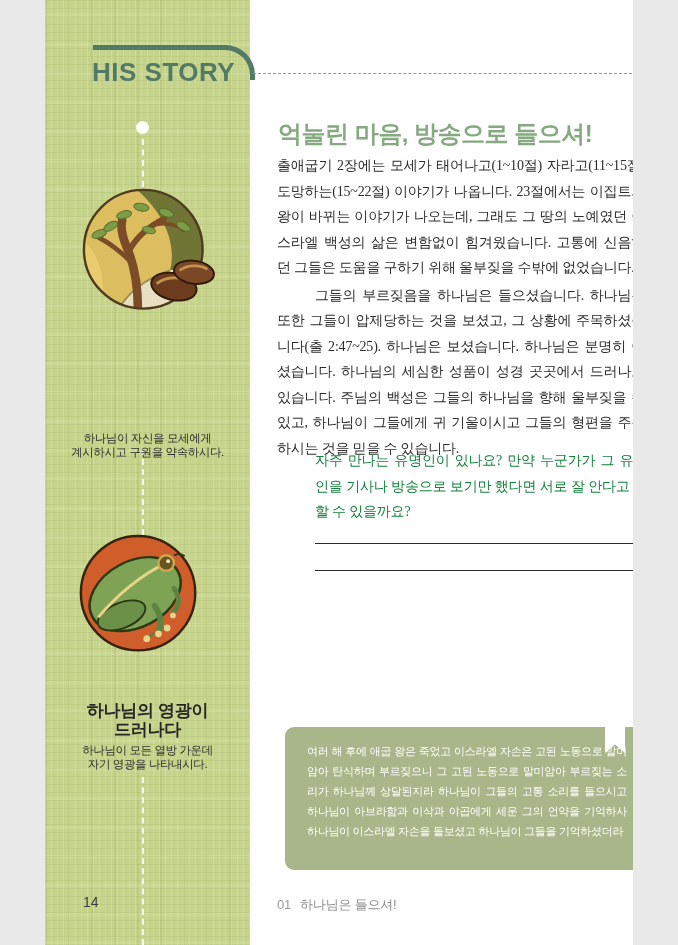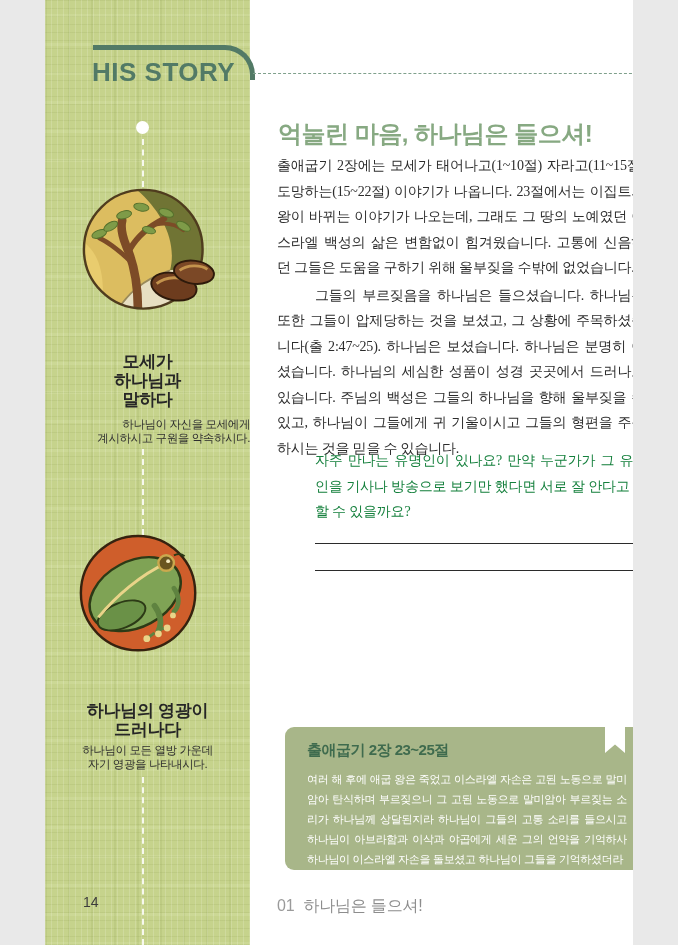--- a/index.html
+++ b/index.html
@@ -45,21 +45,21 @@
     position:absolute;left:0;width:205px;text-align:center;
     font-size:17px;font-weight:bold;color:#262626;line-height:19px;
     white-space:pre-line;letter-spacing:-.3px;
   }
   .side-title.t1{top:352px;}
   .side-title.t2{top:701px;}
   .side-sub{
     position:absolute;left:0;width:205px;text-align:center;
     font-size:11.5px;color:#2e2e2e;line-height:13.5px;white-space:pre-line;letter-spacing:-.4px;
   }
-  .side-sub.s1{top:418px;text-align:right;}
+  .side-sub.s1{top:432px;}
   .side-sub.s2{top:744px;}
   .page-num{position:absolute;left:38px;top:894px;font-size:14px;color:#3c3c3c;}
   
   .main-title{
     position:absolute;left:233px;top:118px;width:380px;
     font-size:24px;font-weight:bold;color:#87a982;letter-spacing:-.5px;
   }
   .body-text{
     position:absolute;left:232px;top:153px;width:368px;
     font-family:"Liberation Serif",serif;font-size:14px;line-height:25.5px;
@@ -83,21 +83,21 @@
   }
   .scripture-title{
     font-size:15px;font-weight:bold;color:#3f6b4e;letter-spacing:-.5px;margin:0 0 9px 0;
   }
   .scripture-body{
     font-size:11px;line-height:20px;color:#ffffff;letter-spacing:-.3px;
     text-align:justify;word-break:break-all;
   }
   .bookmark{position:absolute;right:22px;top:0;width:20px;height:26px;}
   
-  .footer{position:absolute;left:232px;top:896px;font-size:16px;color:#8d8d8d;letter-spacing:-.2px;}
+  .footer{position:absolute;left:232px;top:896px;font-size:13px;color:#8d8d8d;letter-spacing:-.2px;}
   .footer .num{margin-right:9px;color:#9a9a9a;}
 </style>
 </head>
 <body>
 
 <div id="page">
 
   <div id="sidebar">
     <div class="brand-curve"></div>
     <div class="his-story">HIS STORY</div>
@@ -137,23 +137,20 @@
         <circle cx="64" cy="64" r="62" fill="none" stroke="#4f3c1e" stroke-width="2.5"></circle>
         <g>
           <ellipse cx="96" cy="103" rx="24" ry="14" transform="rotate(12 96 103)" fill="#6d3c1e" stroke="#2e1a0b" stroke-width="2"></ellipse>
           <path d="M78 100 C88 92 104 92 112 98" fill="none" stroke="#c3934d" stroke-width="3"></path>
           <ellipse cx="117" cy="88" rx="21" ry="12" transform="rotate(8 117 88)" fill="#7b4826" stroke="#2e1a0b" stroke-width="2"></ellipse>
           <path d="M102 86 C110 80 124 80 131 85" fill="none" stroke="#c3934d" stroke-width="3"></path>
         </g>
       </svg>
     </div>
 
-    <div class="side-title t1">모세가
-하나님과
-말하다</div>
     <div class="side-sub s1">하나님이 자신을 모세에게
 계시하시고 구원을 약속하시다.</div>
 
     <div class="illus illus-2">
       <svg viewBox="0 0 130 130" width="128" height="126">
         <circle cx="63" cy="61" r="59" fill="#cf5e2b" stroke="#36220f" stroke-width="2.5"></circle>
         <ellipse cx="60" cy="62" rx="50" ry="34" transform="rotate(-28 60 62)" fill="#7fa355" stroke="#2c3a16" stroke-width="2.5"></ellipse>
         <ellipse cx="46" cy="84" rx="26" ry="13" transform="rotate(-22 46 84)" fill="#6a9147" stroke="#2c3a16" stroke-width="2"></ellipse>
         <path d="M22 86 C40 64 66 42 92 30" fill="none" stroke="#e9d489" stroke-width="3"></path>
         <circle cx="92" cy="30" r="8" fill="#6a5520" stroke="#caa94e" stroke-width="2.5"></circle>
@@ -173,37 +170,36 @@
     <div class="side-title t2">하나님의 영광이
 드러나다</div>
     <div class="side-sub s2">하나님이 모든 열방 가운데
 자기 영광을 나타내시다.</div>
 
     <div class="page-num">14</div>
   </div>
 
   <div class="top-dashed"></div>
 
-  <div class="main-title">억눌린 마음, 하나님은 들으셔!</div>
+  <div class="main-title">억눌린 마음, 방송으로 들으셔!</div>
 
   <div class="body-text">
     <p>출애굽기 2장에는 모세가 태어나고(1~10절) 자라고(11~15절) 도망하는(15~22절) 이야기가 나옵니다. 23절에서는 이집트의 왕이 바뀌는 이야기가 나오는데, 그래도 그 땅의 노예였던 이스라엘 백성의 삶은 변함없이 힘겨웠습니다. 고통에 신음하던 그들은 도움을 구하기 위해 울부짖을 수밖에 없었습니다.</p>
     <p class="indent">그들의 부르짖음을 하나님은 들으셨습니다. 하나님은 또한 그들이 압제당하는 것을 보셨고, 그 상황에 주목하셨습니다(출 2:47~25). 하나님은 보셨습니다. 하나님은 분명히 아셨습니다. 하나님의 세심한 성품이 성경 곳곳에서 드러나고 있습니다. 주님의 백성은 그들의 하나님을 향해 울부짖을 수 있고, 하나님이 그들에게 귀 기울이시고 그들의 형편을 주목하시는 것을 믿을 수 있습니다.</p>
   </div>
 
   <div class="question">자주 만나는 유명인이 있나요? 만약 누군가가 그 유명인을 기사나 방송으로 보기만 했다면 서로 잘 안다고 말할 수 있을까요?</div>
 
   <div class="answer-line l1"></div>
   <div class="answer-line l2"></div>
 
   <div class="scripture-box">
     <svg class="bookmark" viewBox="0 0 20 26" width="20" height="26">
       <path d="M0 0 H20 V26 L10 17.5 L0 26 Z" fill="#ffffff"></path>
     </svg>
-    <div class="scripture-title">출애굽기 2장 23~25절</div>
     <div class="scripture-body">여러 해 후에 애굽 왕은 죽었고 이스라엘 자손은 고된 노동으로 말미암아 탄식하며 부르짖으니 그 고된 노동으로 말미암아 부르짖는 소리가 하나님께 상달된지라 하나님이 그들의 고통 소리를 들으시고 하나님이 아브라함과 이삭과 야곱에게 세운 그의 언약을 기억하사 하나님이 이스라엘 자손을 돌보셨고 하나님이 그들을 기억하셨더라</div>
   </div>
 
   <div class="footer">
     <span class="num">01</span><span>하나님은 들으셔!</span>
   </div>
 
 </div>
 
 </body></html>

